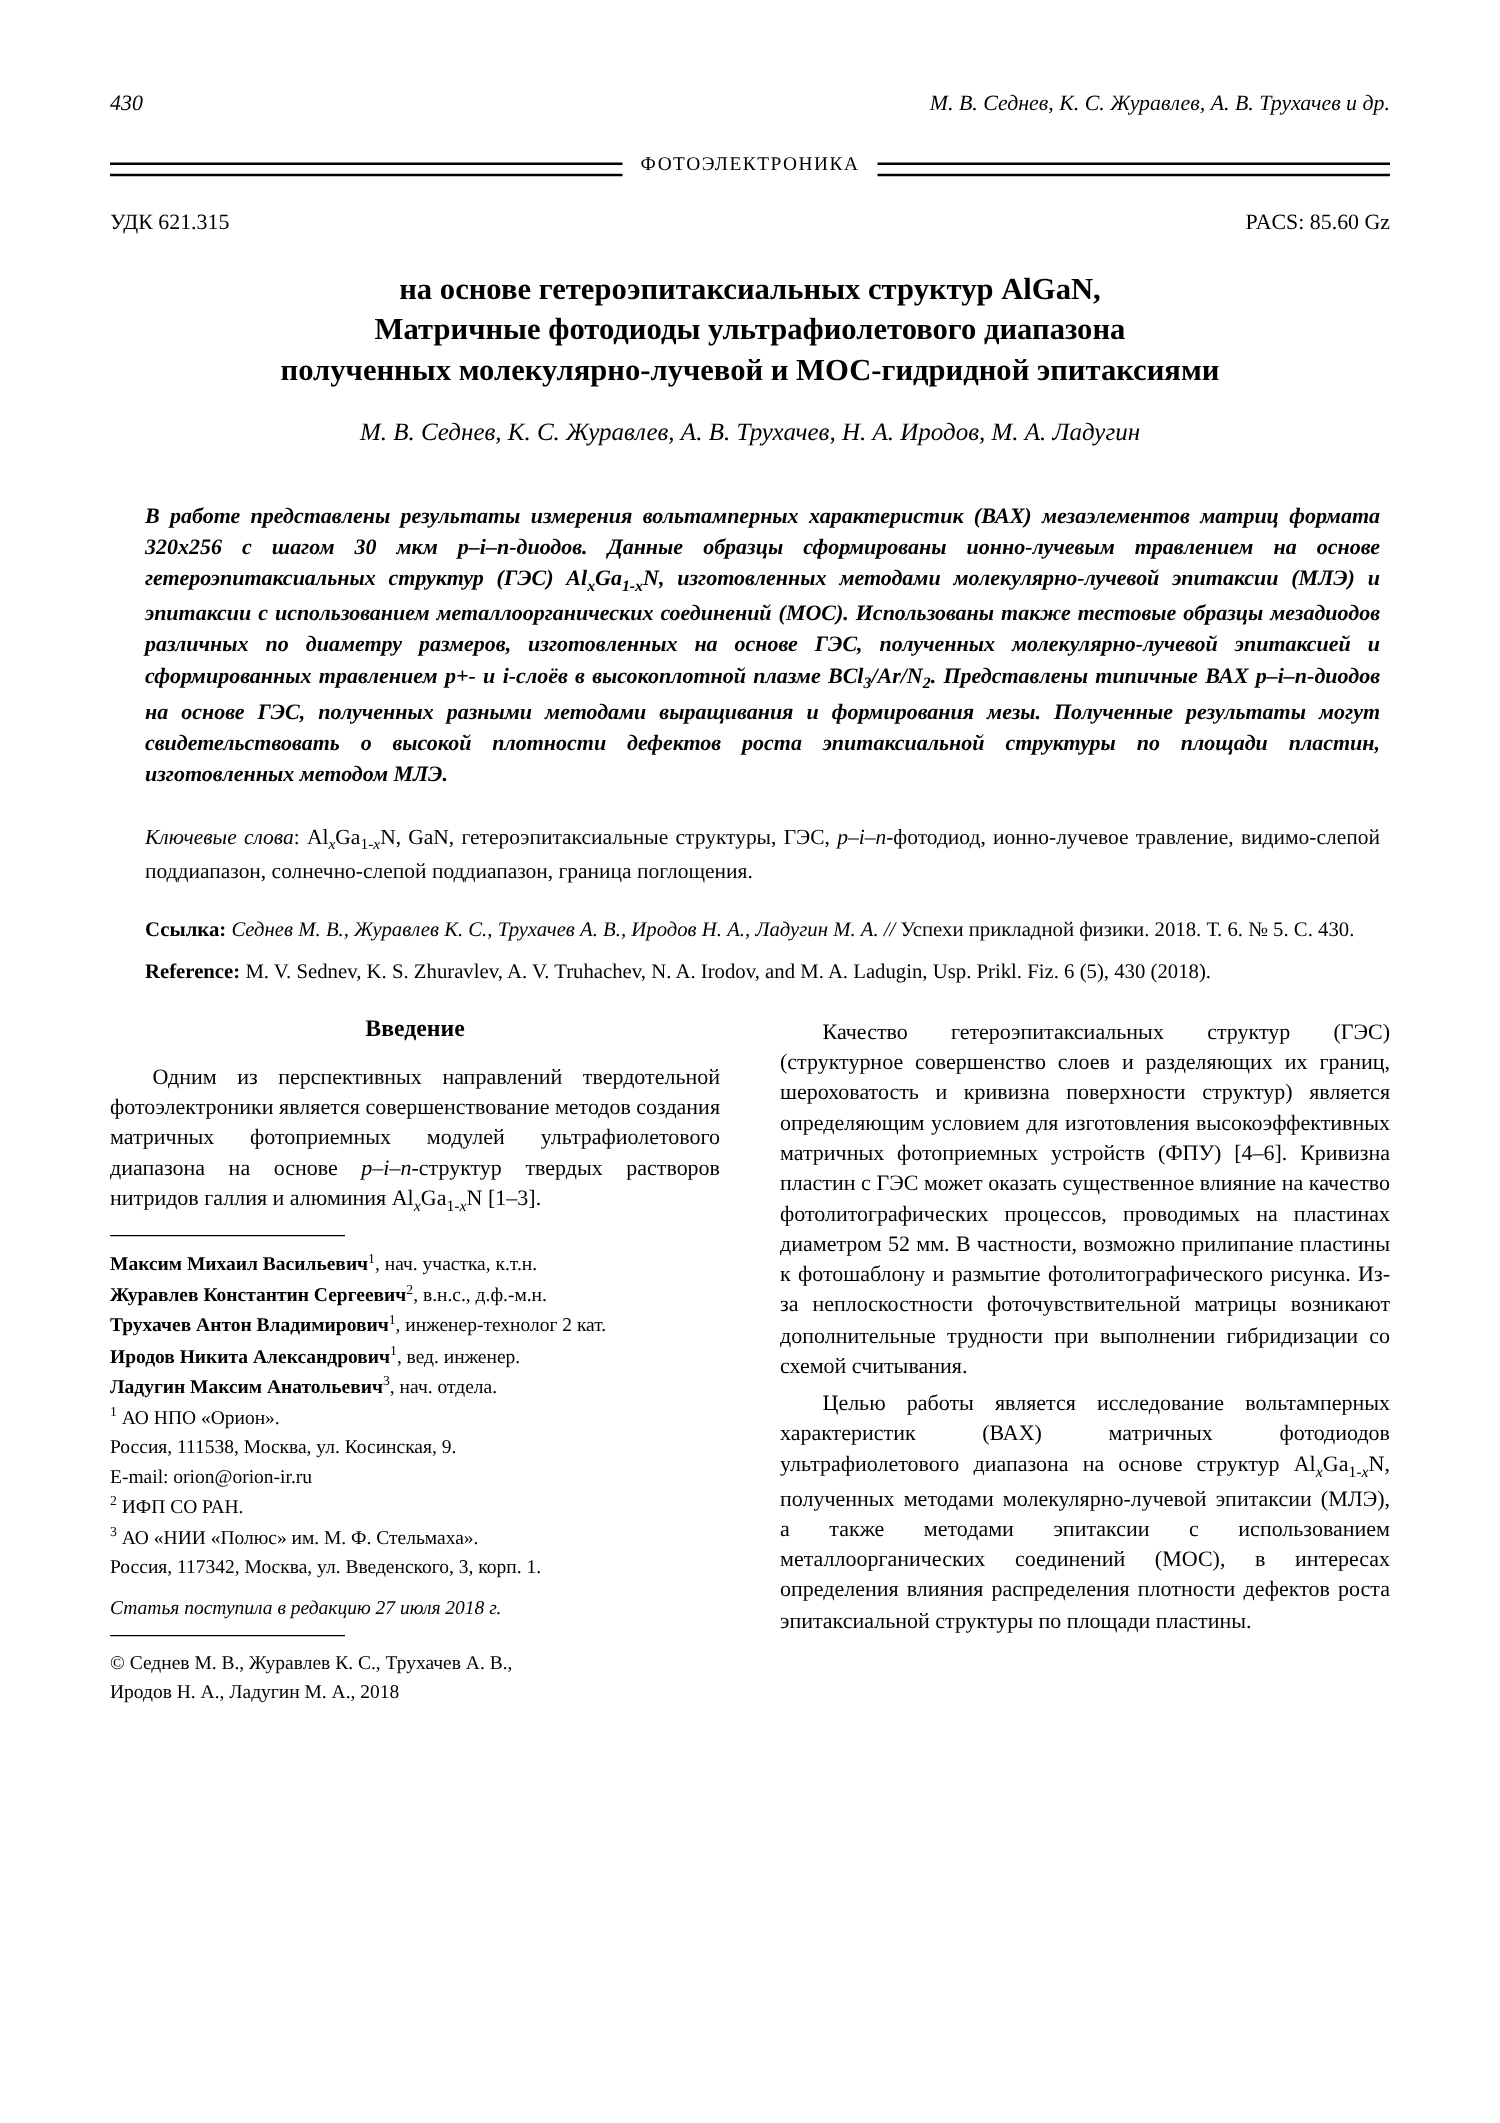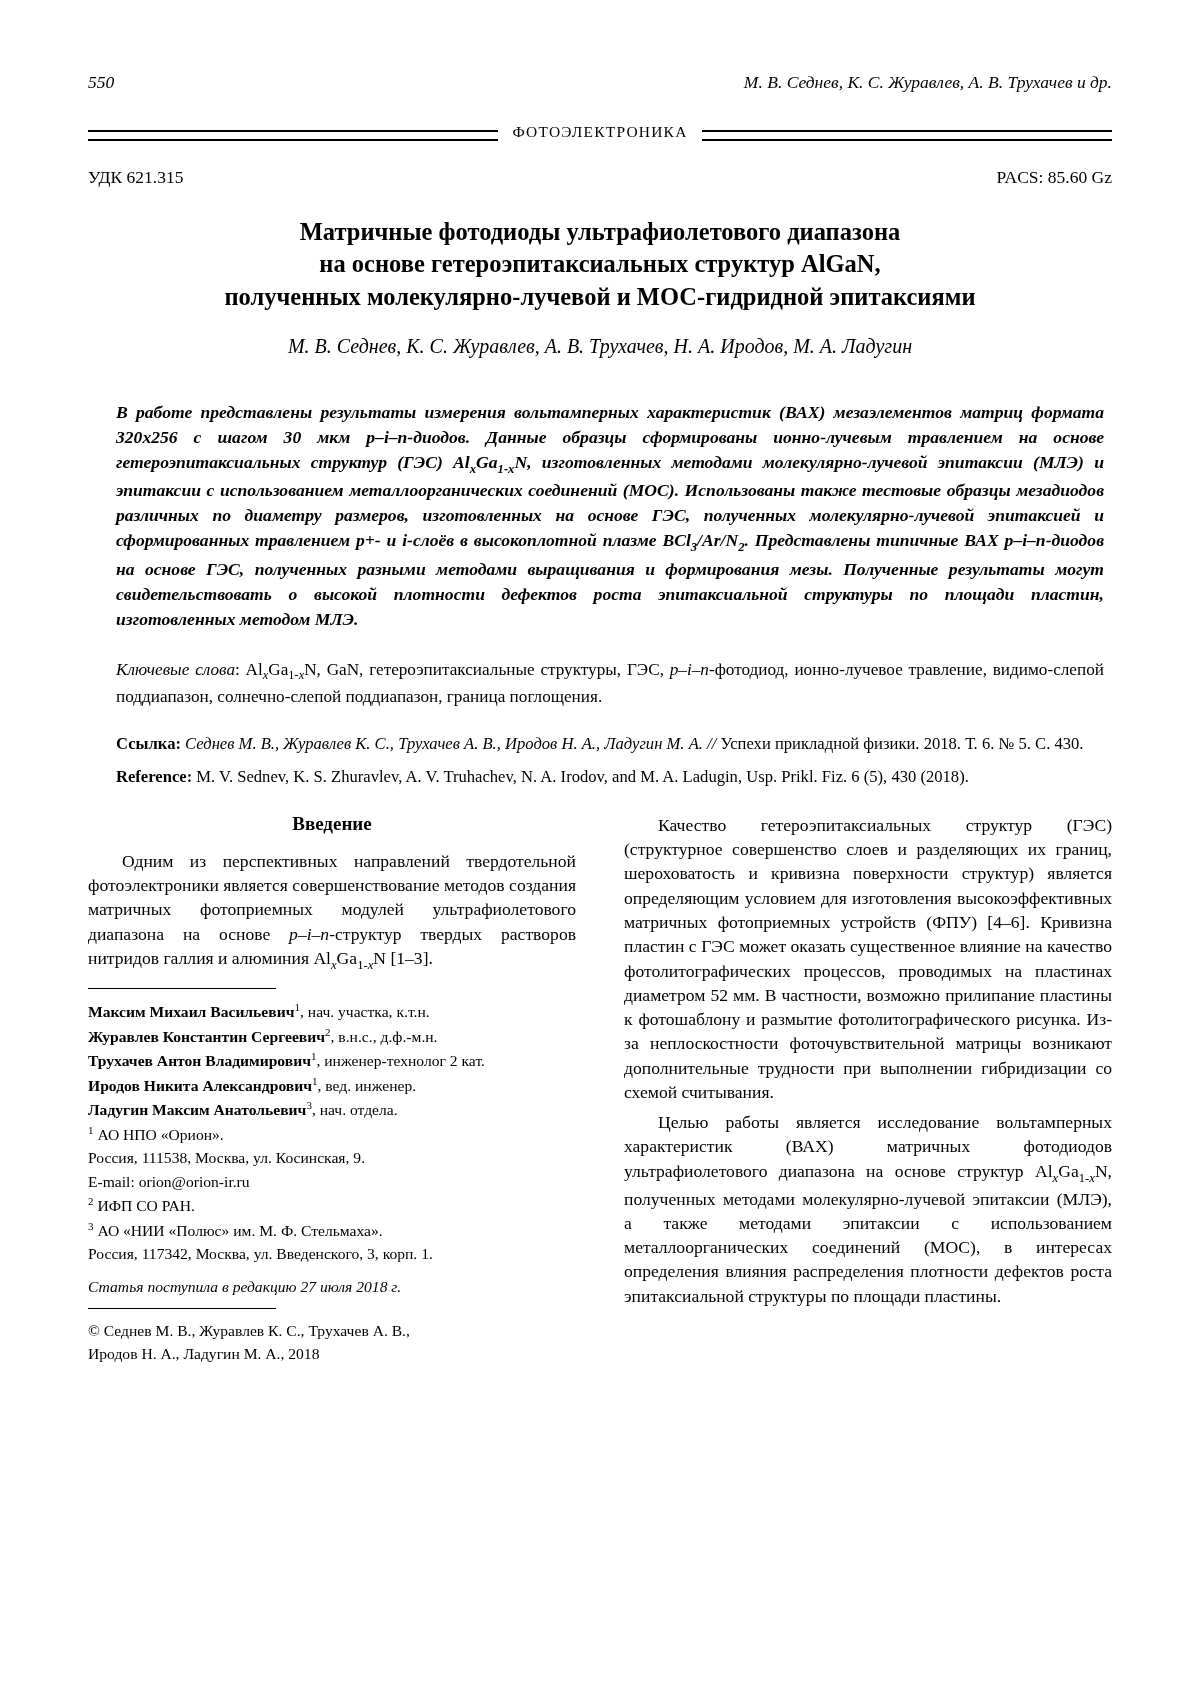--- a/index.html
+++ b/index.html
@@ -160,38 +160,38 @@
   sub { font-size: 0.72em; }
   i { font-style: italic; }
 </style>
 </head>
 <body>
 
 <div class="page">
   <div class="content">
 
     <div class="runhead">
-      <span class="folio">550</span>
+      <span class="folio">430</span>
       <span class="authors">М. В. Седнев, К. С. Журавлев, А. В. Трухачев и др.</span>
     </div>
 
     <div class="sec-rule">
       <span class="bar"></span>
       <span class="label">ФОТОЭЛЕКТРОНИКА</span>
       <span class="bar"></span>
     </div>
 
     <div class="codes">
       <span>УДК 621.315</span>
       <span>PACS: 85.60 Gz</span>
     </div>
 
     <div class="title">
+      <span class="ln">на основе гетероэпитаксиальных структур AlGaN,</span>
       <span class="ln">Матричные фотодиоды ультрафиолетового диапазона</span>
-      <span class="ln">на основе гетероэпитаксиальных структур AlGaN,</span>
       <span class="ln">полученных молекулярно-лучевой и МОС-гидридной эпитаксиями</span>
     </div>
 
     <div class="byline">М. В. Седнев, К. С. Журавлев, А. В. Трухачев, Н. А. Иродов, М. А. Ладугин</div>
 
     <div class="abstract">
       <span id="abstract-slot">В работе представлены результаты измерения вольтамперных характеристик (ВАХ) мезаэлементов матриц формата 320х256 с шагом 30 мкм <i>p–i–n</i>-диодов. Данные образцы сформированы ионно-лучевым травлением на основе гетероэпитаксиальных структур (ГЭС) Al<sub><i>x</i></sub>Ga<sub>1-<i>x</i></sub>N, изготовленных методами молекулярно-лучевой эпитаксии (МЛЭ) и эпитаксии с использованием металлоорганических соединений (МОС). Использованы также тестовые образцы мезадиодов различных по диаметру размеров, изготовленных на основе ГЭС, полученных молекулярно-лучевой эпитаксией и сформированных травлением p+- и i-слоёв в высокоплотной плазме BCl<sub>3</sub>/Ar/N<sub>2</sub>. Представлены типичные ВАХ <i>p–i–n</i>-диодов на основе ГЭС, полученных разными методами выращивания и формирования мезы. Полученные результаты могут свидетельствовать о высокой плотности дефектов роста эпитаксиальной структуры по площади пластин, изготовленных методом МЛЭ.</span>
     </div>
 
     <div class="keywords">

